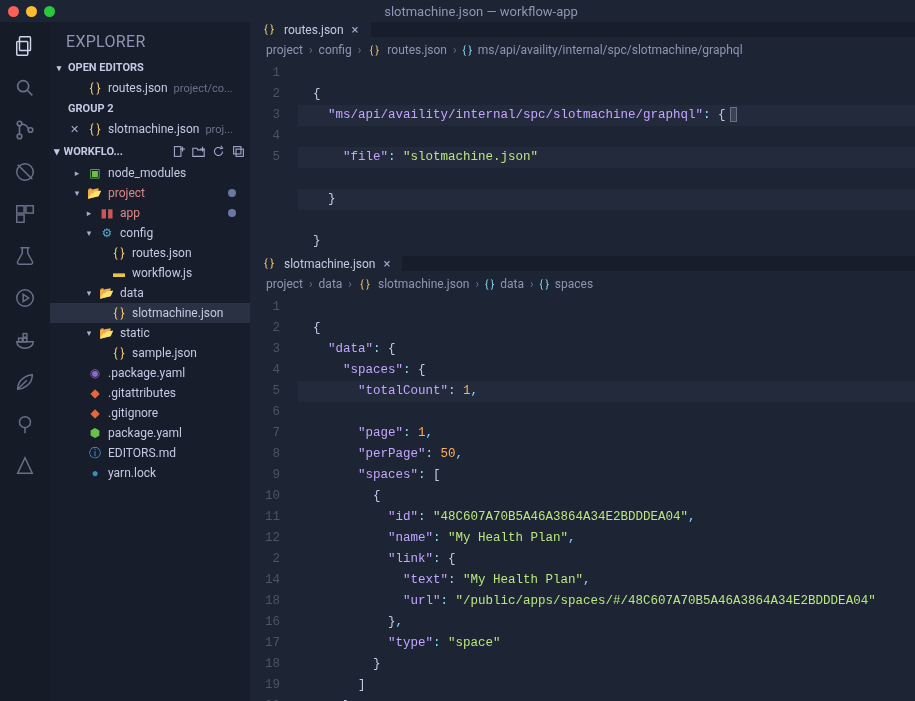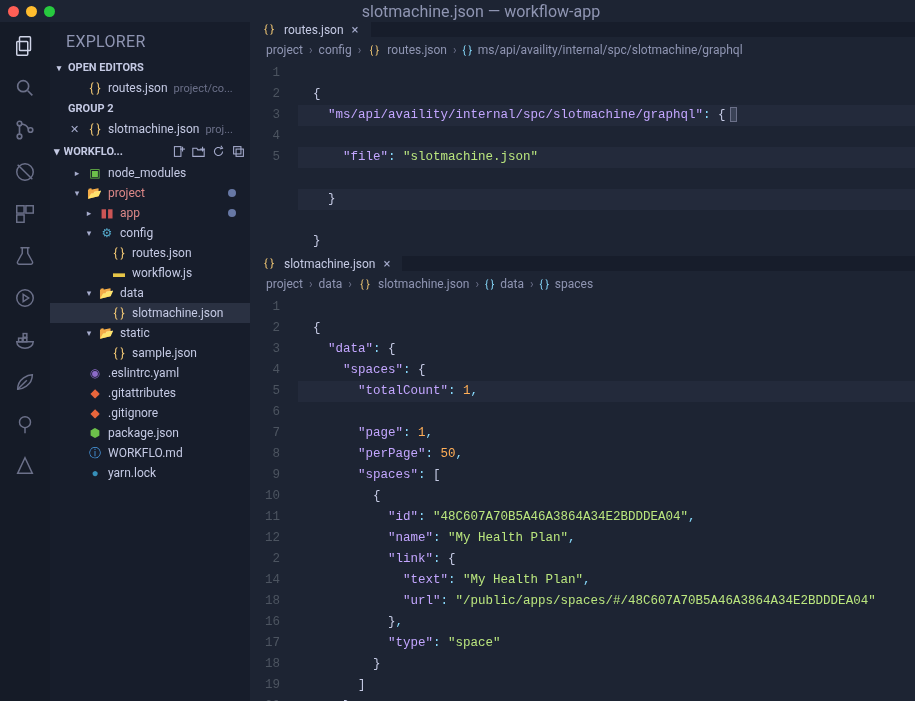--- a/index.html
+++ b/index.html
@@ -16,21 +16,21 @@
   display: flex;
   align-items: center;
   padding: 0 8px;
   background: #1d2433;
 }
 .traffic-lights { display: flex; gap: 7px; }
 .tl { width: 11px; height: 11px; border-radius: 50%; }
 .tl.red { background: #ff5f56; }
 .tl.yellow { background: #ffbd2e; }
 .tl.green { background: #27c93f; }
-.tbar-title { flex: 1; text-align: center; color: #8f95b2; font-size: 16px; }
+.tbar-title { flex: 1; text-align: center; color: #8f95b2; font-size: 13px; }
 
 .main { display: flex; height: 679px; }
 
 .activity-bar {
   width: 50px;
   background: #151b27;
   display: flex;
   flex-direction: column;
   align-items: center;
   padding-top: 10px;
@@ -304,41 +304,41 @@
         <span class="fname">static</span>
       </div>
     <div class="file-row indent3">
         <span class="tree-caret"></span>
         <span class="ico ico-json">{ }</span>
         <span class="fname">sample.json</span>
       </div>
     <div class="file-row indent1">
         <span class="tree-caret"></span>
         <span class="ico ico-yaml">◉</span>
-        <span class="fname">.eslintrc.yaml</span>
+        <span class="fname">.package.yaml</span>
       </div>
     <div class="file-row indent1">
         <span class="tree-caret"></span>
         <span class="ico ico-git">◆</span>
         <span class="fname">.gitattributes</span>
       </div>
     <div class="file-row indent1">
         <span class="tree-caret"></span>
         <span class="ico ico-git">◆</span>
         <span class="fname">.gitignore</span>
       </div>
     <div class="file-row indent1">
         <span class="tree-caret"></span>
         <span class="ico ico-npm">⬢</span>
-        <span class="fname">package.json</span>
+        <span class="fname">package.yaml</span>
       </div>
     <div class="file-row indent1">
         <span class="tree-caret"></span>
         <span class="ico ico-info">ⓘ</span>
-        <span class="fname">WORKFLO.md</span>
+        <span class="fname">EDITORS.md</span>
       </div>
     <div class="file-row indent1">
         <span class="tree-caret"></span>
         <span class="ico ico-yarn">●</span>
         <span class="fname">yarn.lock</span>
       </div>
   </div>
 
   <div class="editor-area">
 

